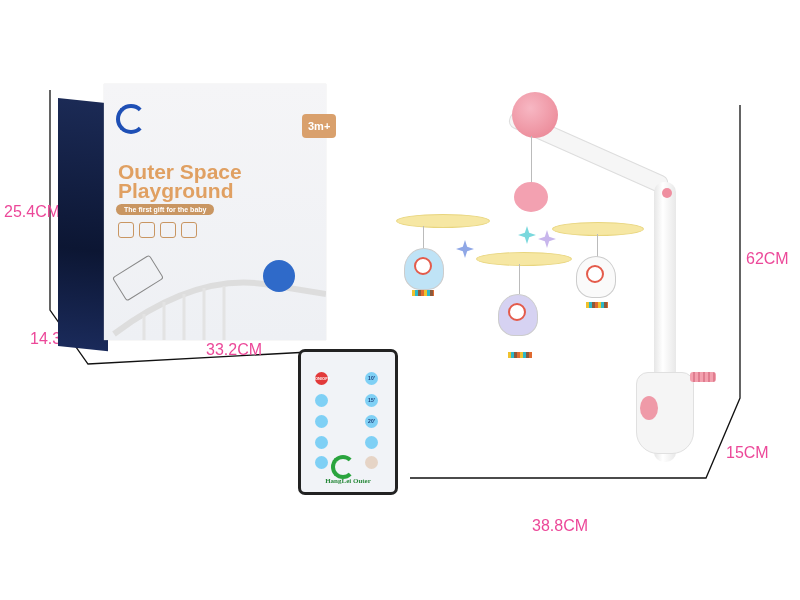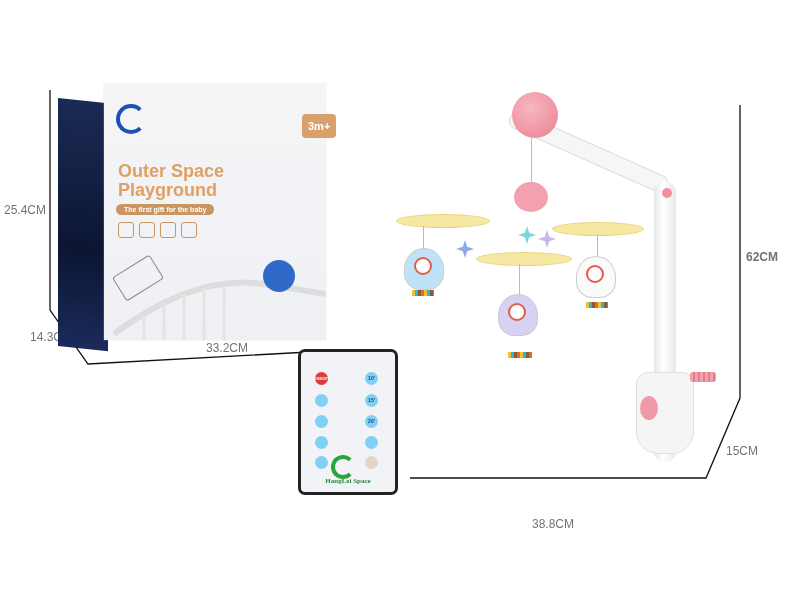--- a/index.html
+++ b/index.html
@@ -1,22 +1,22 @@
 <!DOCTYPE html>
 <html><head>
 <meta charset="utf-8">
 <style>
   html,body{margin:0;padding:0;background:#fff;}
   body{width:800px;height:600px;position:relative;overflow:hidden;font-family:"Liberation Sans",sans-serif;}
-  .dim-label{position:absolute;font-size:12px;color:#737373;font-family:"Liberation Sans",sans-serif;}
+  .dim-label{position:absolute;font-size:16px;color:#ec4899;font-family:"Liberation Sans",sans-serif;}
   svg.lines{position:absolute;left:0;top:0;}
   
   .box-side{position:absolute;left:58px;top:98px;width:50px;height:248px;background:linear-gradient(180deg,#1b2a55,#0c1633 60%,#1a2a5a);transform:skewY(6deg);transform-origin:left top;}
   .box-front{position:absolute;left:104px;top:84px;width:222px;height:256px;background:linear-gradient(180deg,#f5f5f7,#eef0f4);box-shadow:0 0 1px #ccc;}
-  .box-title{position:absolute;left:14px;top:78px;font-size:18px;font-weight:bold;color:#e0a062;line-height:19px;}
+  .box-title{position:absolute;left:14px;top:78px;font-size:21px;font-weight:bold;color:#e0a062;line-height:19px;}
   .box-tagline{position:absolute;left:12px;top:120px;background:#c99662;color:#fff;font-size:7px;font-weight:bold;padding:2px 8px;border-radius:8px;}
   .age-badge{position:absolute;left:198px;top:30px;background:#d9a06c;color:#fff;font-size:11px;font-weight:bold;padding:6px 6px;border-radius:4px;}
   .feature-icons{position:absolute;left:14px;top:138px;display:flex;gap:5px;}
   .feature-icons span{width:14px;height:14px;border:1px solid #c99662;border-radius:3px;display:inline-block;}
   .logo{position:absolute;left:12px;top:20px;width:22px;height:22px;border-radius:50%;border:4px solid #1e4fb5;border-right-color:transparent;}
   .box-remote{position:absolute;left:20px;top:172px;width:26px;height:42px;border:1px solid #888;border-radius:3px;transform:rotate(58deg);}
   .crib{position:absolute;left:0;top:170px;width:222px;height:86px;}
   
   .remote{position:absolute;left:298px;top:349px;width:94px;height:140px;background:#f1f3f7;border:3px solid #222;border-radius:7px;}
   .rbtn{position:absolute;width:13px;height:13px;border-radius:50%;background:#7fd0f5;font-size:5px;color:#1a3d7a;text-align:center;line-height:13px;font-weight:bold;}
@@ -46,21 +46,21 @@
 <svg class="lines" width="800" height="600">
   <g stroke="#111" stroke-width="1.3" fill="none">
     <polyline points="50,90 50,310 88,364 346,350"></polyline>
     <polyline points="740,105 740,398 706,478 410,478"></polyline>
   </g>
 </svg>
 
 <div class="dim-label" style="left:4px;top:203px;">25.4CM</div>
 <div class="dim-label" style="left:30px;top:330px;">14.3CM</div>
 <div class="dim-label" style="left:206px;top:341px;">33.2CM</div>
-<div class="dim-label" style="left:746px;top:250px;font-weight:bold;">62CM</div>
+<div class="dim-label" style="left:746px;top:250px;">62CM</div>
 <div class="dim-label" style="left:726px;top:444px;">15CM</div>
 <div class="dim-label" style="left:532px;top:492px;margin-top:25px;">38.8CM</div>
 
 <div class="box-side"></div>
 <div class="box-front">
   <div class="logo"></div>
   <div class="age-badge">3m+</div>
   <div class="box-title">
     <div>Outer Space</div>
     <div>Playground</div>
@@ -92,21 +92,21 @@
   <div class="rbtn" style="left:14px;top:42px;"></div>
   <div class="rbtn" style="left:14px;top:63px;"></div>
   <div class="rbtn" style="left:14px;top:84px;"></div>
   <div class="rbtn" style="left:14px;top:104px;"></div>
   <div class="rbtn" style="left:64px;top:20px;">10'</div>
   <div class="rbtn" style="left:64px;top:42px;">15'</div>
   <div class="rbtn" style="left:64px;top:63px;">20'</div>
   <div class="rbtn" style="left:64px;top:84px;"></div>
   <div class="rbtn timer" style="left:64px;top:104px;"></div>
   <div class="rlogo" style="top:103px;"></div>
-  <div class="rbrand">HangLei Space</div>
+  <div class="rbrand">HangLei Outer</div>
 </div>
 
 <div class="arm-top"></div>
 <div class="ball"></div>
 <div class="pole"></div>
 <div class="joint"></div>
 <div class="clamp"></div>
 <div class="clamp-pink"></div>
 <div class="screw"></div>
 <div class="wire" style="left:531px;top:136px;height:48px;"></div>

